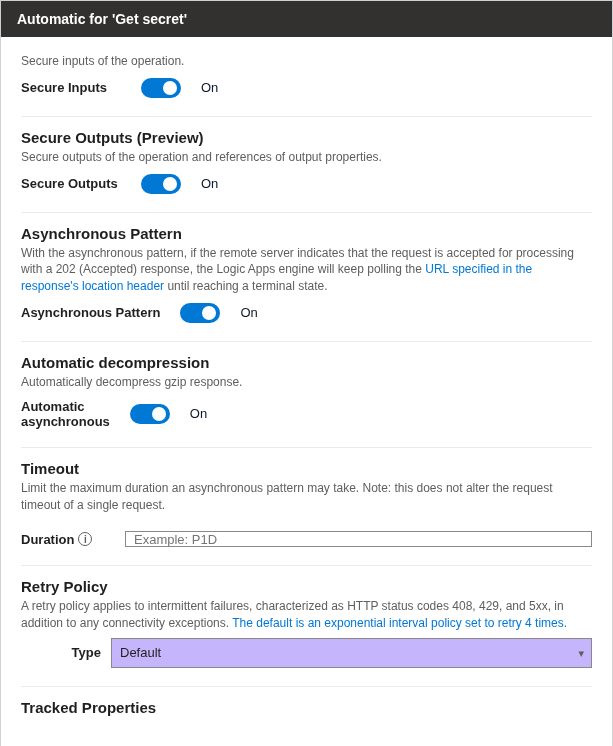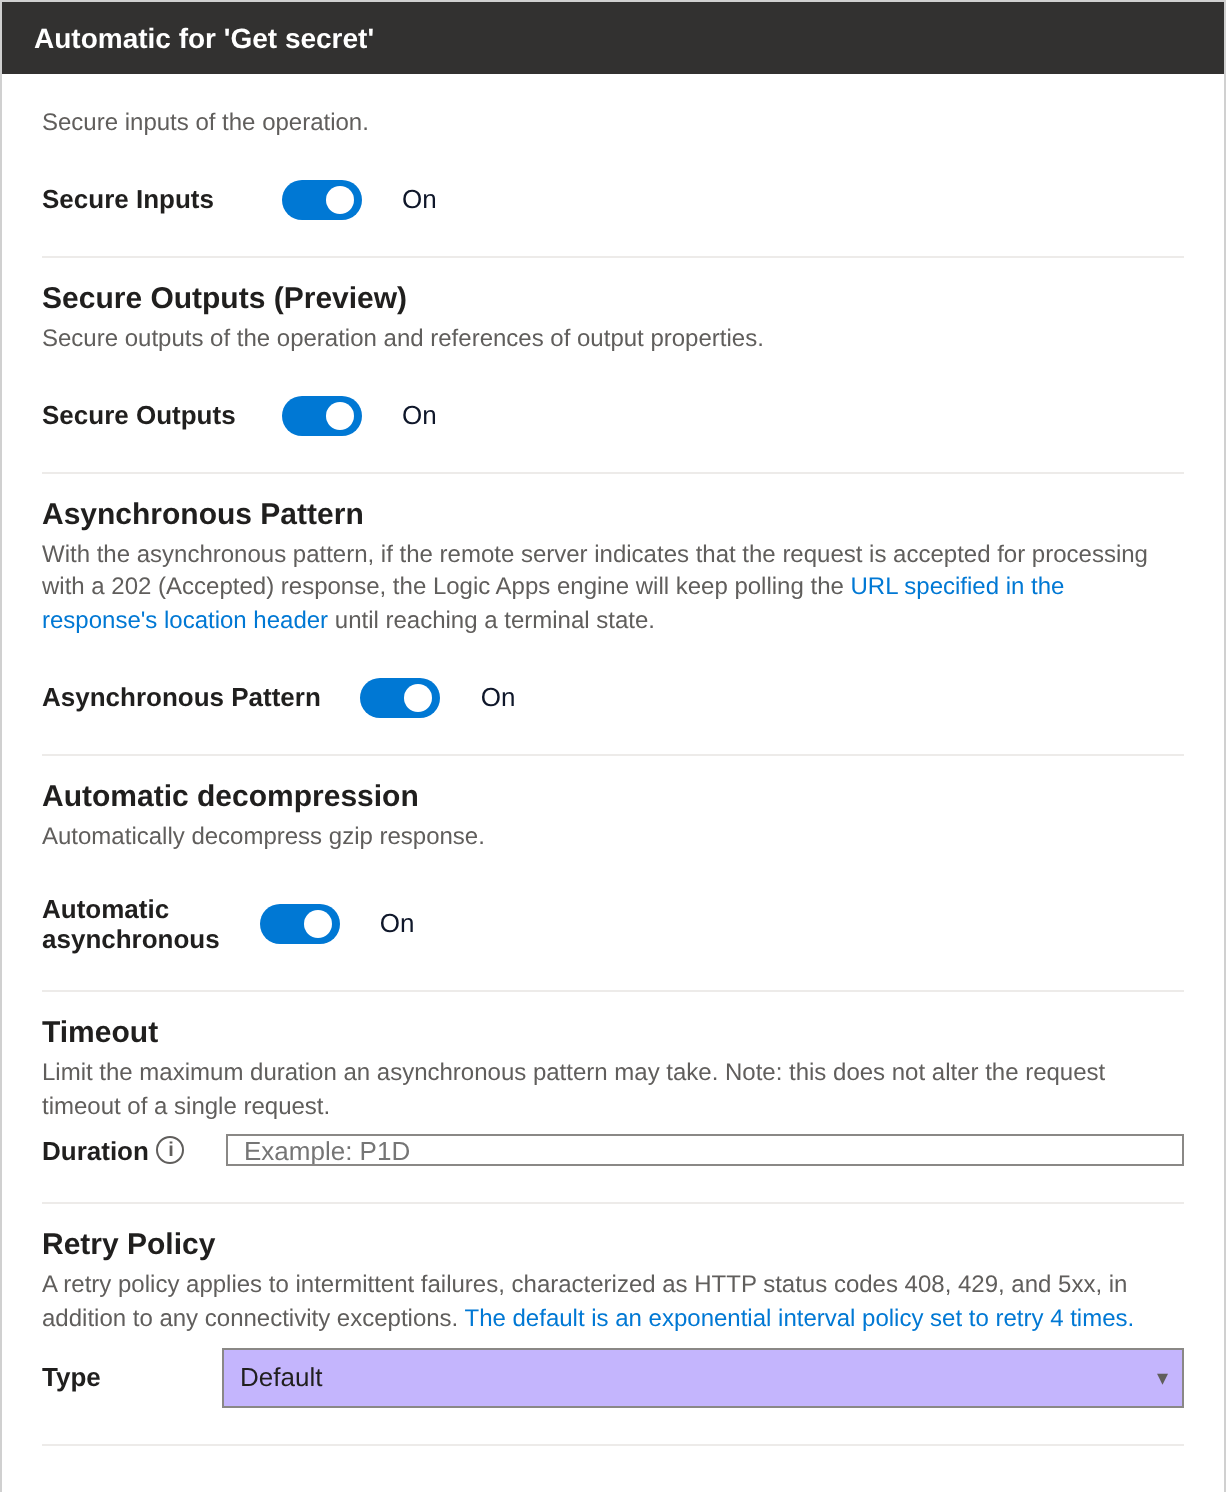--- a/index.html
+++ b/index.html
@@ -46,21 +46,21 @@
       line-height: 1.4;
     }
     .section-desc a, .section-desc span.link {
       color: #0078d4;
       text-decoration: none;
     }
     .toggle-row {
       display: flex;
       align-items: center;
       gap: 20px;
-      margin-top: 20px;
+      margin-top: 8px;
     }
     .toggle-label {
       font-size: 13px;
       font-weight: 600;
       color: #201f1e;
       min-width: 100px;
     }
     .toggle-label-wrap {
       font-size: 13px;
       font-weight: 600;
@@ -98,22 +98,22 @@
     
     .divider {
       border: none;
       border-top: 1px solid #edebe9;
       margin: 12px 0;
     }
     
     .field-row {
       display: flex;
       align-items: center;
-      gap: 12px;
-      margin-top: 6px;
+      gap: 24px;
+      margin-top: 18px;
       justify-content: space-between;
     }
     .field-label {
       font-size: 13px;
       font-weight: 600;
       color: #201f1e;
       min-width: 80px;
       display: flex;
       align-items: center;
       gap: 4px;
@@ -146,20 +146,21 @@
       display: flex;
       align-items: center;
       gap: 10px;
       margin-top: 6px;
     }
     .dropdown-label {
       font-size: 13px;
       font-weight: 600;
       color: #201f1e;
       min-width: 80px;
+      text-align: right;
     }
     .dropdown-wrapper {
       flex: 1;
       position: relative;
     }
     .dropdown-wrapper select {
       width: 100%;
       height: 30px;
       border: 1px solid #8a8886;
       padding: 0 8px;

